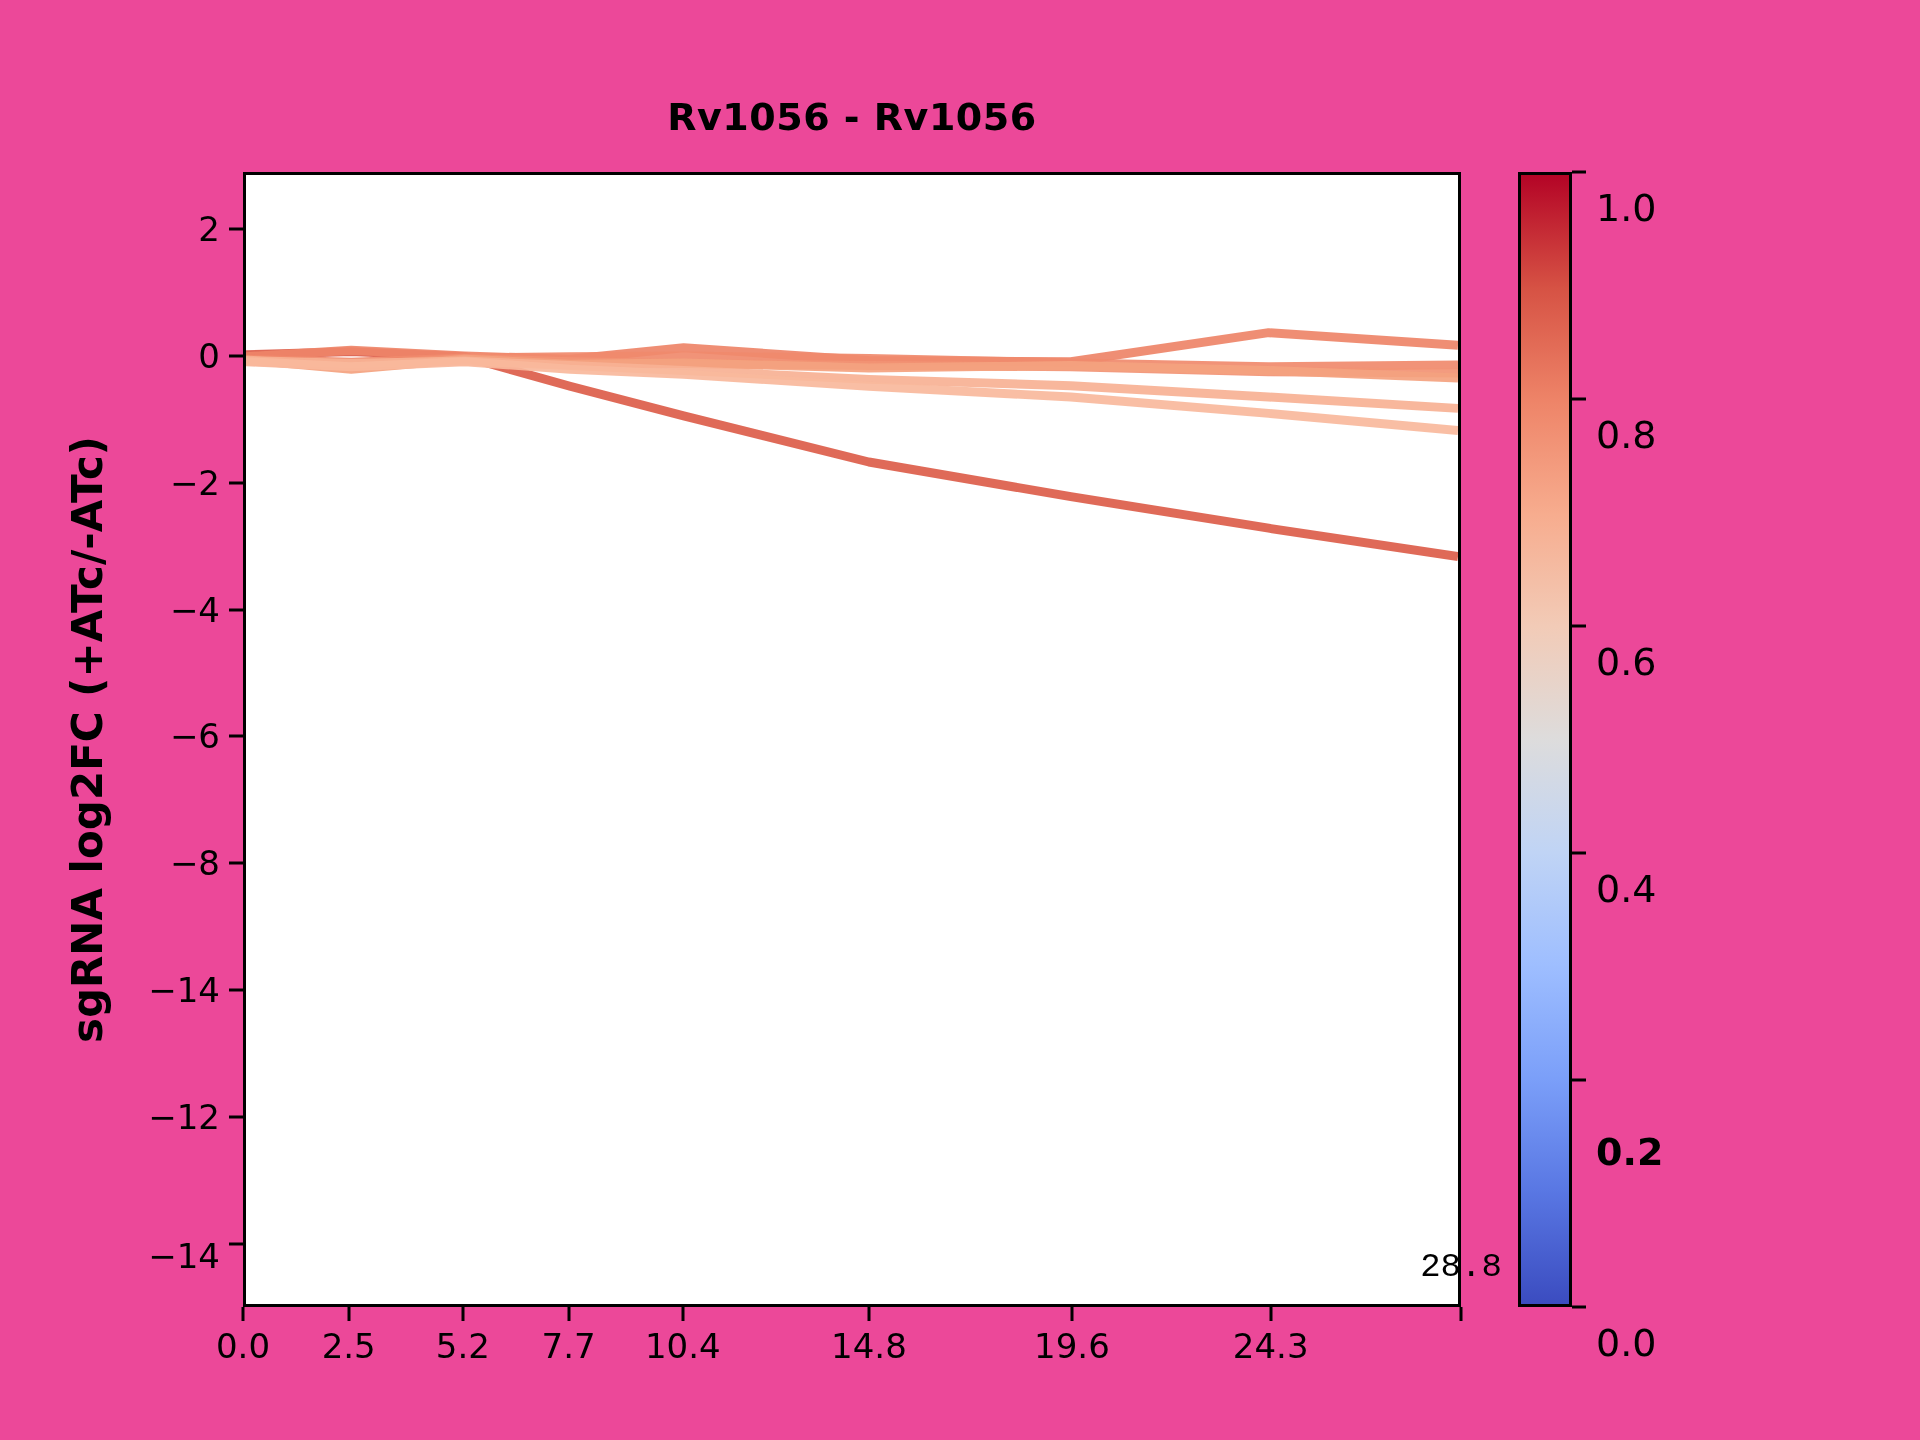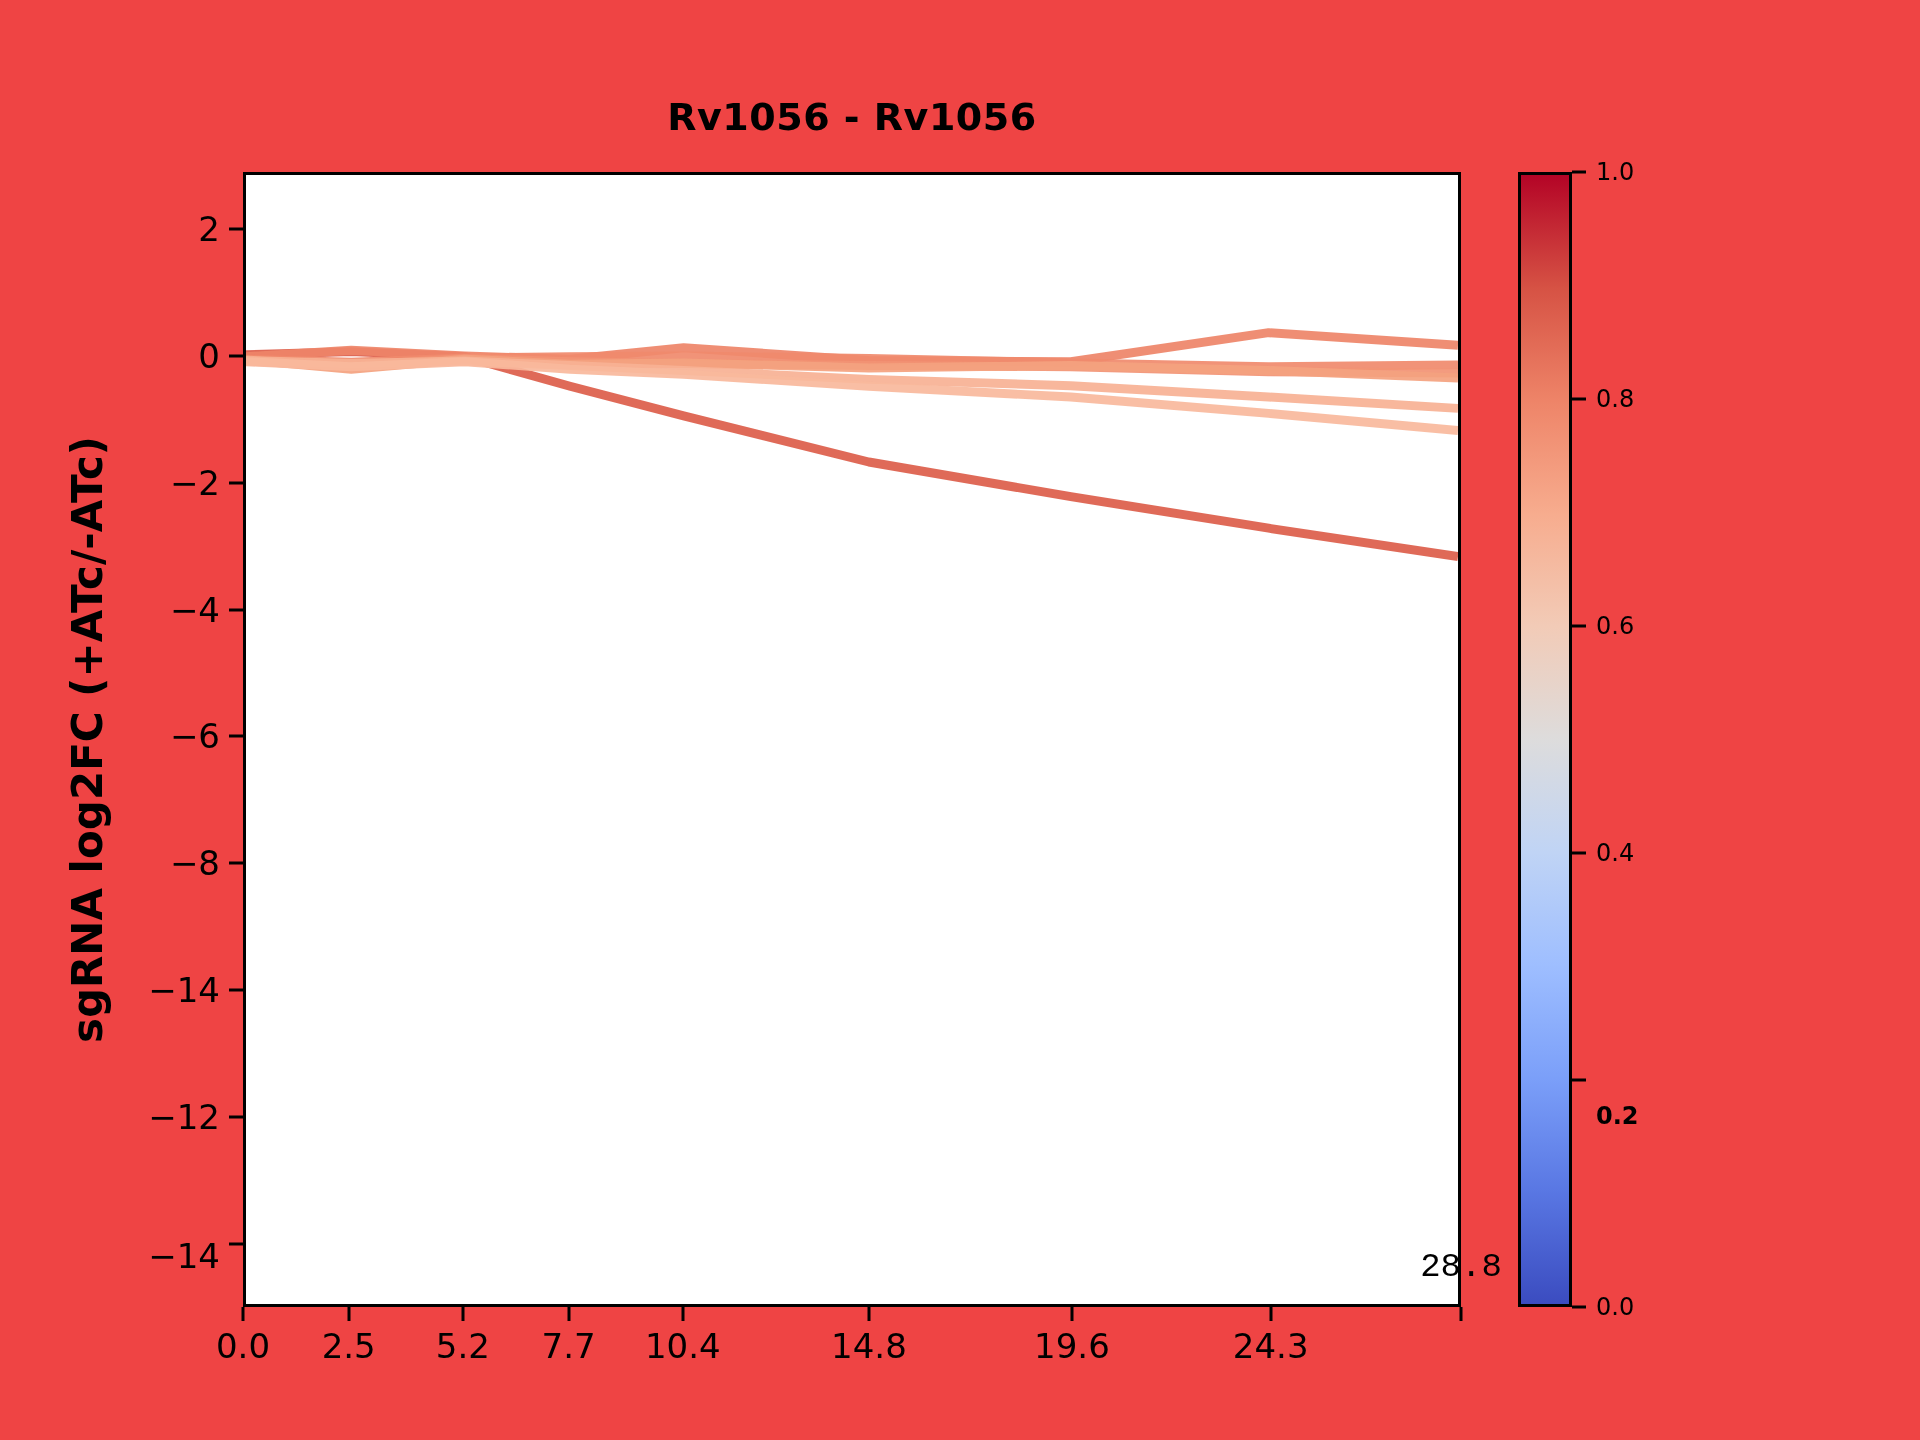--- a/index.html
+++ b/index.html
@@ -12,21 +12,21 @@
     height: 1440px;
     font-family: "DejaVu Sans", sans-serif;
     position: relative;
     overflow: hidden;
   }
   #figure {
     position: absolute;
     left: 0; top: 0;
     width: 1920px;
     height: 1440px;
-    background: #ef4444;
+    background: #ec4899;
   }
   #chart-title {
     position: absolute;
     left: 243px;
     top: 95px;
     width: 1218px;
     text-align: center;
     font-size: 38px;
     font-weight: bold;
     color: #000000;
@@ -139,25 +139,26 @@
     position: absolute;
     left: 1572px;
     width: 14px;
     height: 3px;
     background: #000000;
     transform: translateY(-50%);
   }
   .cbtick-label {
     position: absolute;
     left: 1596px;
-    font-size: 24px;
-    color: #000000;
-    font-family: "DejaVu Sans", sans-serif;
-    transform: translateY(-50%);
-    white-space: nowrap;
+    font-size: 38px;
+    color: #000000;
+    font-family: "DejaVu Sans", sans-serif;
+    transform: translateY(-50%);
+    white-space: nowrap;
+    margin-top: 36px;
   }
 </style>
 </head>
 <body>
 
 <div id="figure">
 
   <div id="chart-title">Rv1056 - Rv1056</div>
 
   <div id="yaxis-title">sgRNA log2FC (+ATc/-ATc)</div>

